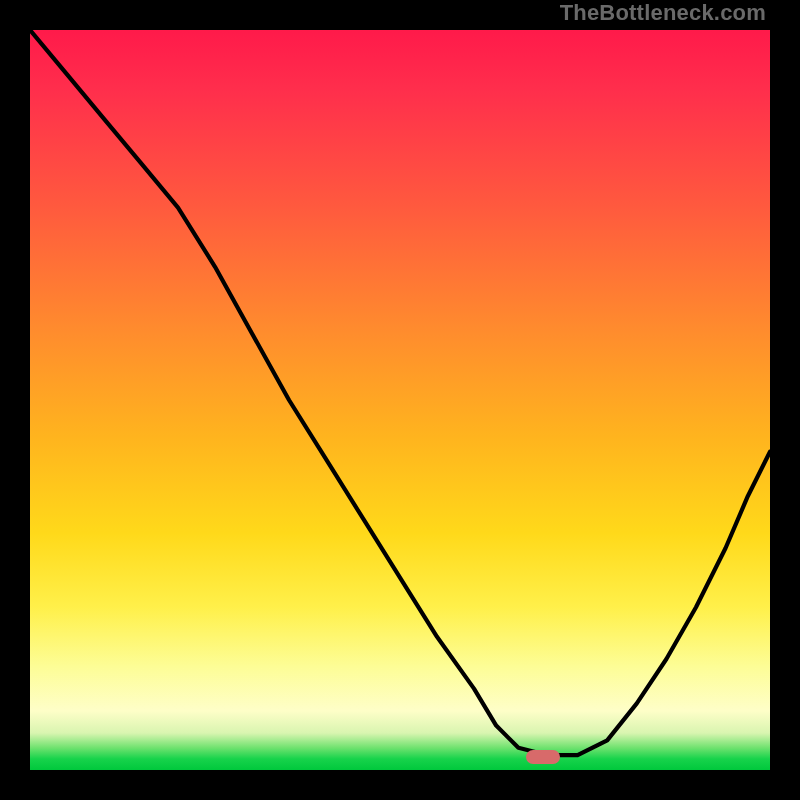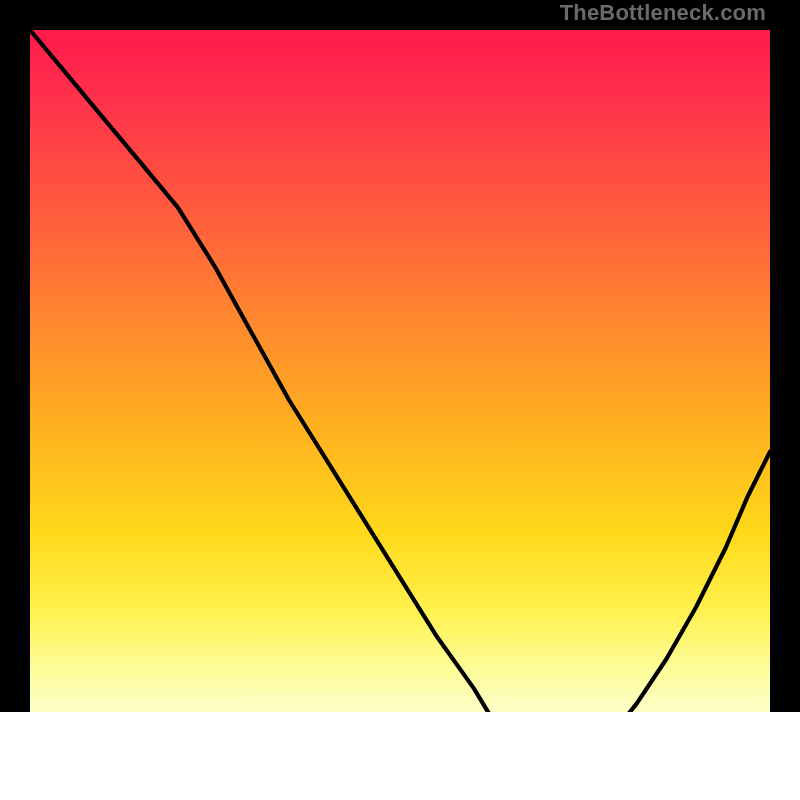--- a/index.html
+++ b/index.html
@@ -3,21 +3,21 @@
 <meta charset="utf-8">
 <style>
   body {
     margin: 0;
     padding: 0;
     background: #fff;
   }
   .container {
     position: relative;
     width: 800px;
-    height: 712px;
+    height: 800px;
   }
   .outer-frame {
     position: absolute;
     top: 0;
     left: 0;
     width: 800px;
     height: 800px;
     background: #000;
   }
   .plot-area {

